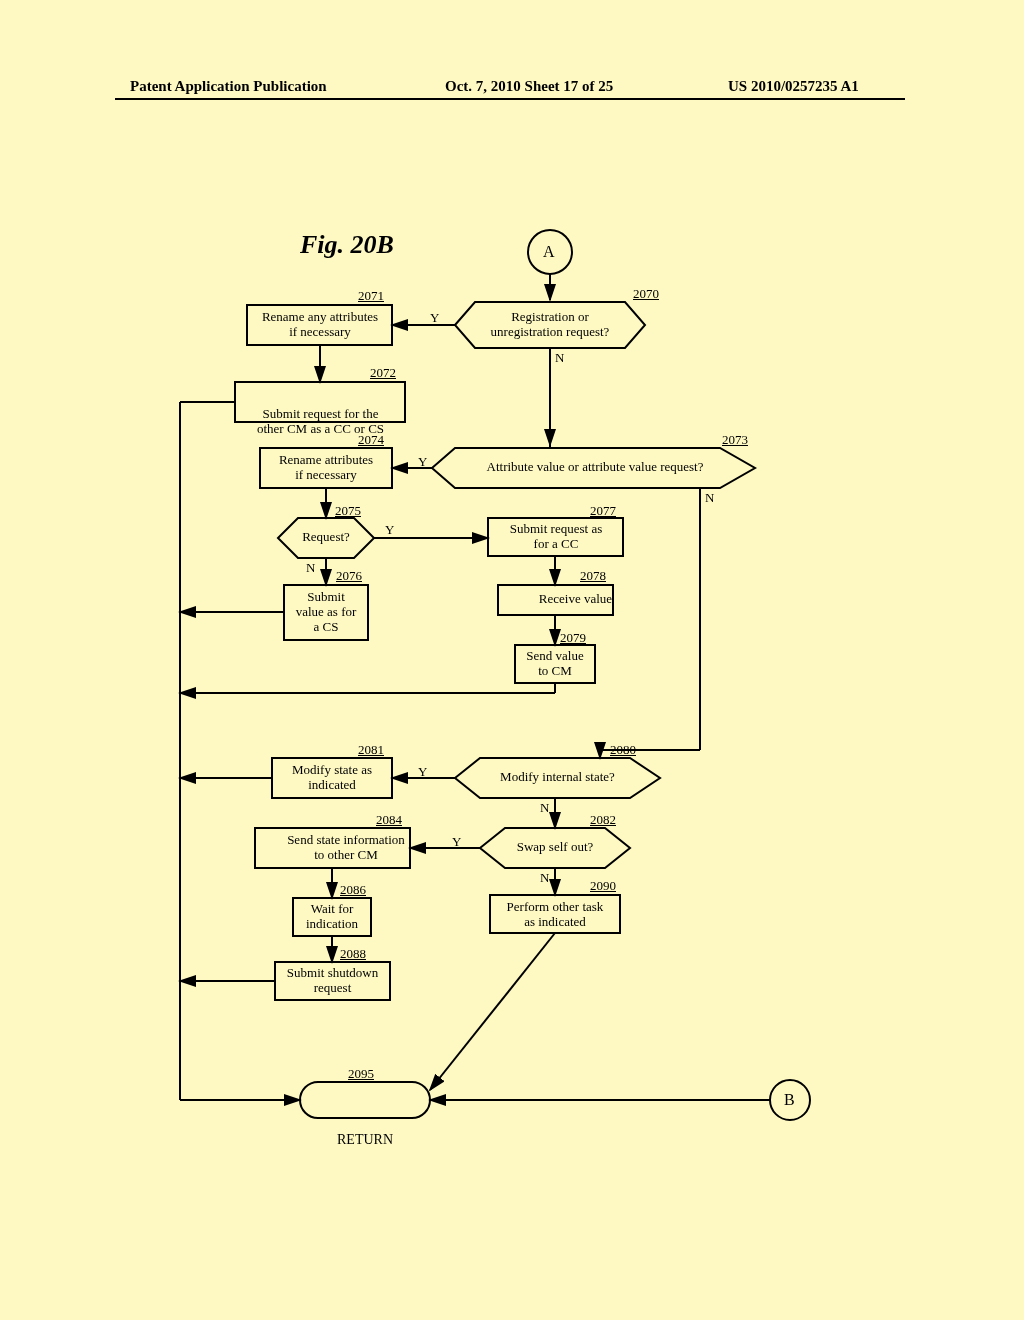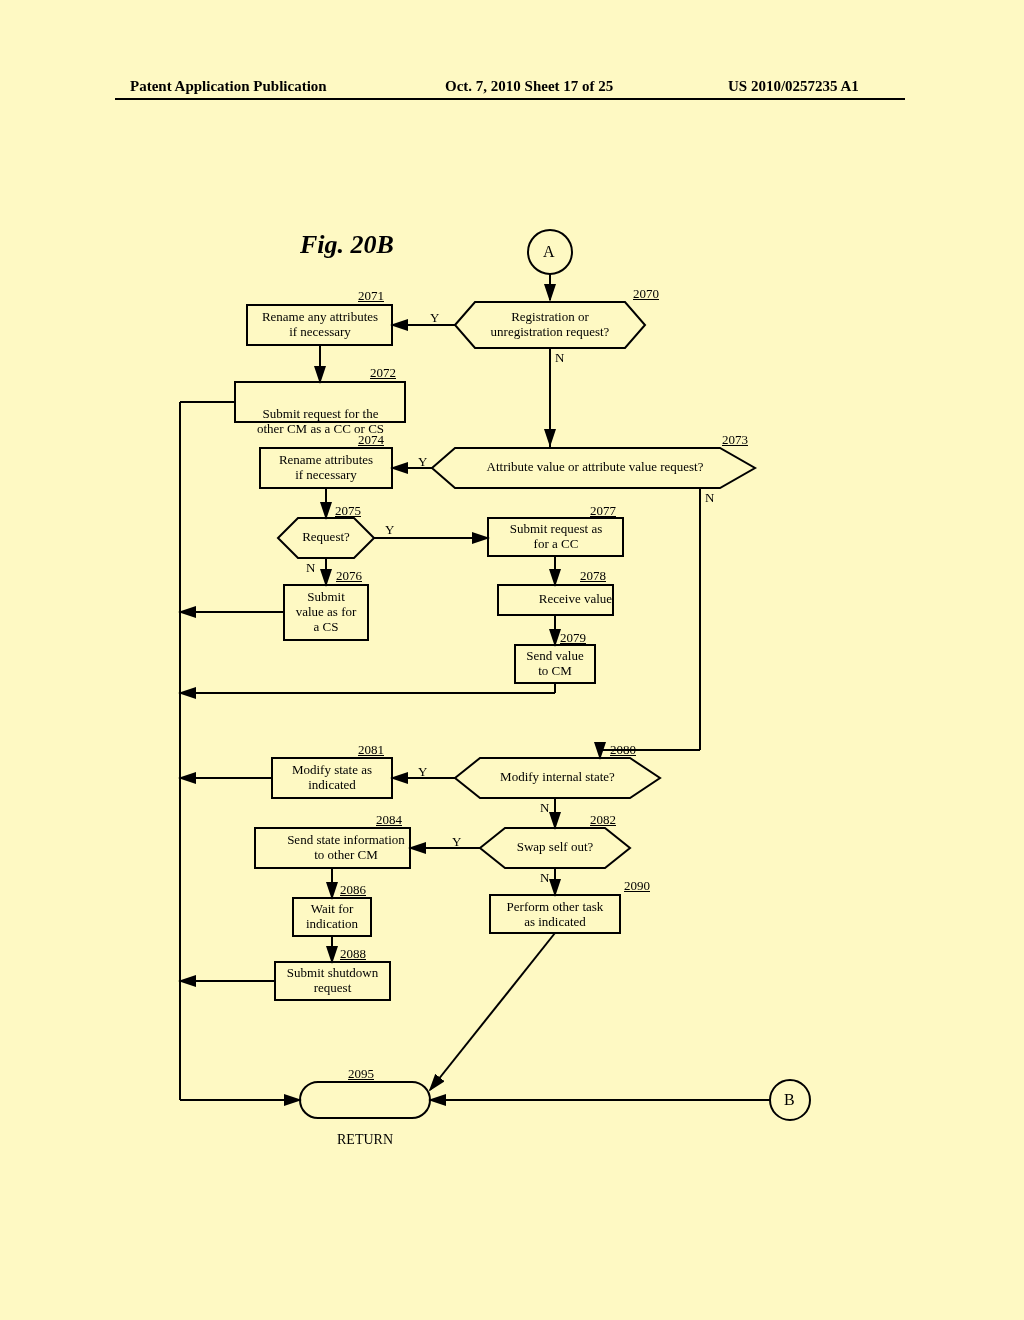--- a/index.html
+++ b/index.html
@@ -204,21 +204,21 @@
   <div class="num" style="top:568px;left:336px;">2076</div>
   <div class="num" style="top:503px;left:590px;">2077</div>
   <div class="num" style="top:568px;left:580px;">2078</div>
   <div class="num" style="top:630px;left:560px;">2079</div>
   <div class="num" style="top:742px;left:610px;">2080</div>
   <div class="num" style="top:742px;left:358px;">2081</div>
   <div class="num" style="top:812px;left:590px;">2082</div>
   <div class="num" style="top:812px;left:376px;">2084</div>
   <div class="num" style="top:882px;left:340px;">2086</div>
   <div class="num" style="top:946px;left:340px;">2088</div>
-  <div class="num" style="top:878px;left:624px;">2090</div>
+  <div class="num" style="top:878px;left:590px;">2090</div>
   <div class="num" style="top:1066px;left:348px;">2095</div>
 
   <div class="label" style="top:310px;left:470px;width:160px;">Registration or<br>unregistration request?</div>
   <div class="label" style="top:310px;left:250px;width:140px;">Rename any attributes<br>if necessary</div>
   <div class="label" style="top:387px;left:238px;width:165px;margin-top:20px;">Submit request for the<br>other CM as a CC or CS</div>
   <div class="label" style="top:460px;left:455px;width:280px;">Attribute value or attribute value request?</div>
   <div class="label" style="top:453px;left:262px;width:128px;">Rename attributes<br>if necessary</div>
   <div class="label" style="top:530px;left:296px;width:60px;">Request?</div>
   <div class="label" style="top:590px;left:284px;width:84px;">Submit<br>value as for<br>a CS</div>
   <div class="label" style="top:522px;left:490px;width:132px;">Submit request as<br>for a CC</div>

